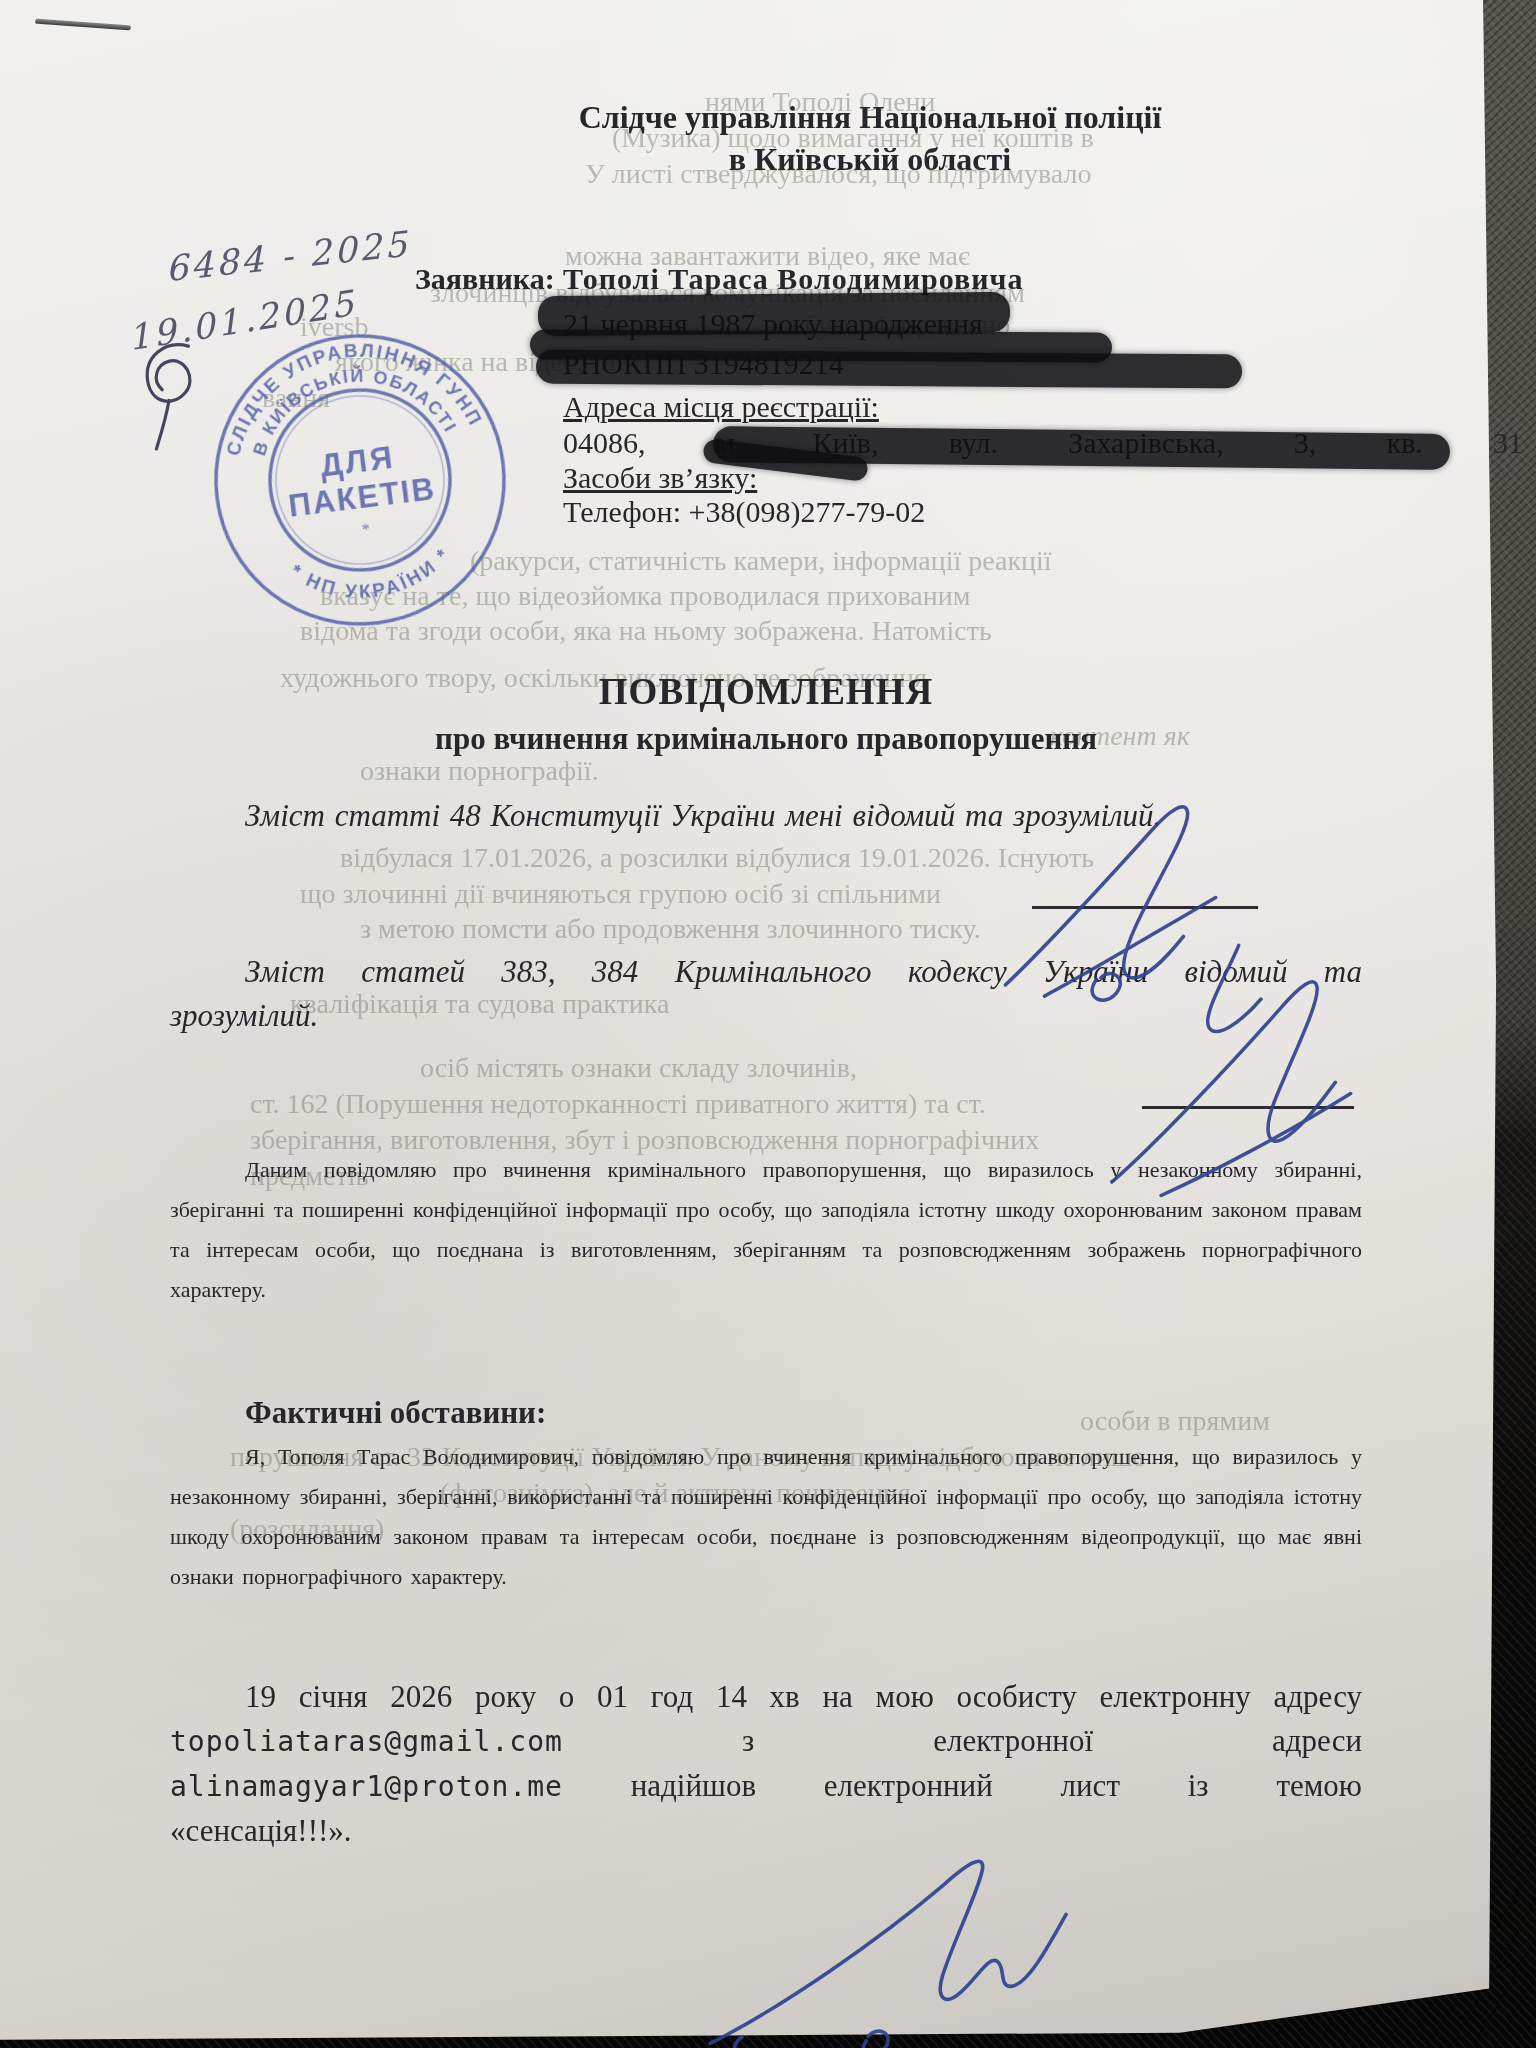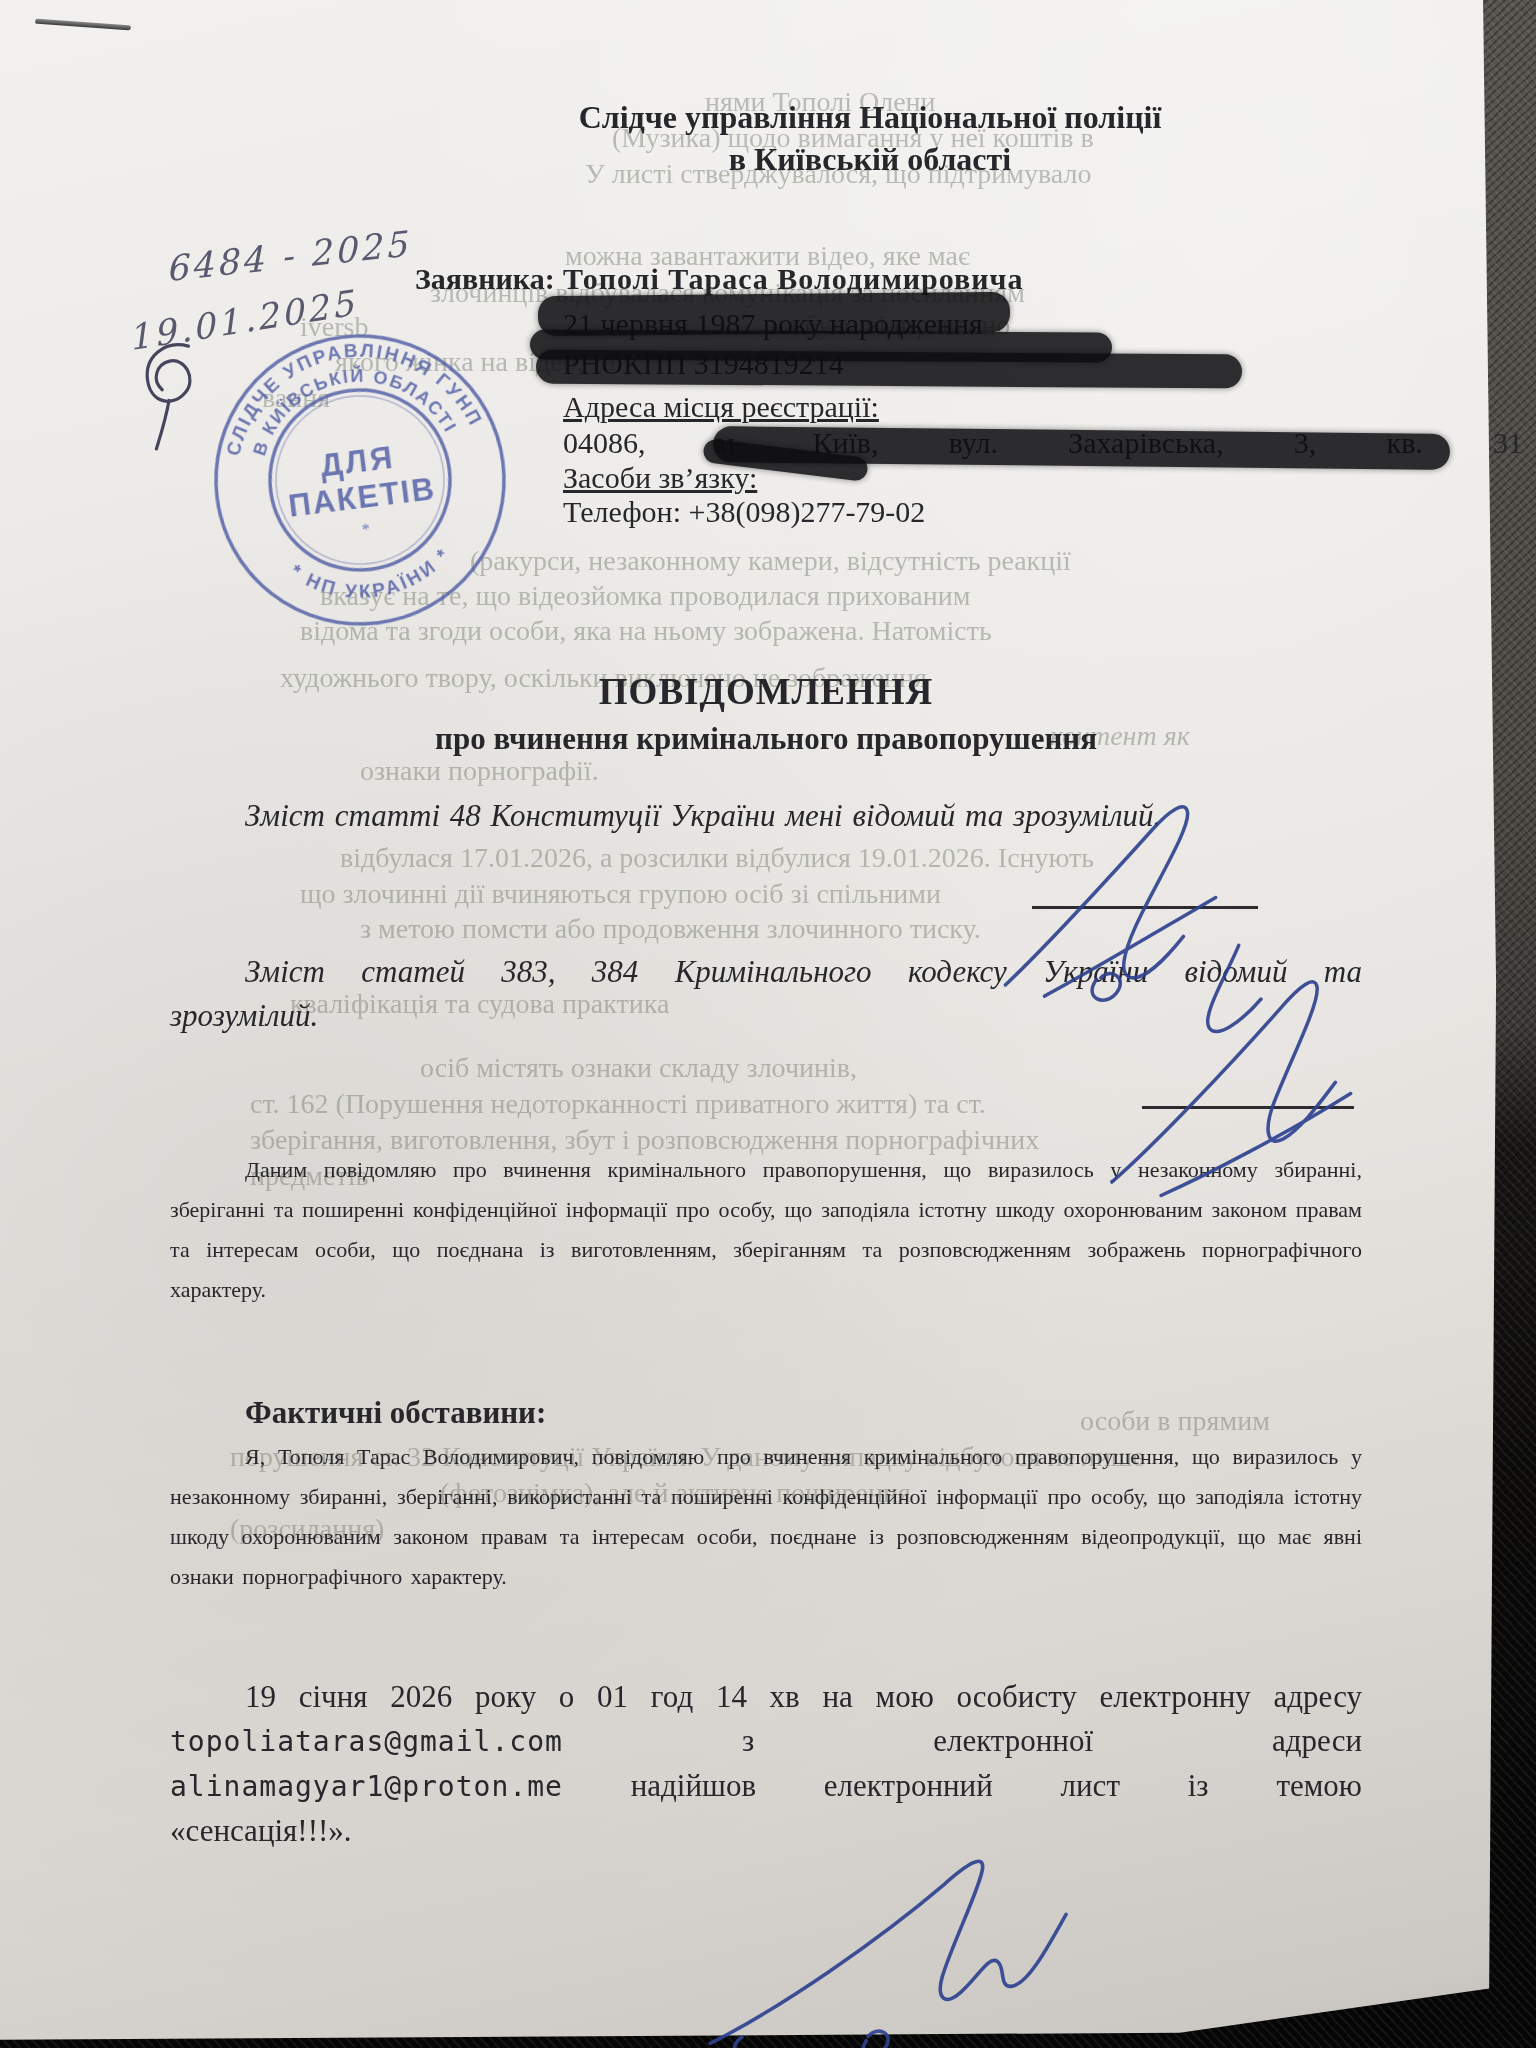--- a/index.html
+++ b/index.html
@@ -61,21 +61,21 @@
 <div class="ghost-layer" id="ghost-layer">
     <span class="ghost" style="left: 705px; top: 86px;">нями Тополі Олени</span>
     <span class="ghost" style="left: 612px; top: 122px;">(Музика) щодо вимагання у неї коштів в</span>
     <span class="ghost" style="left: 585px; top: 158px;">У листі стверджувалося, що підтримувало</span>
     <span class="ghost" style="left: 565px; top: 240px;">можна завантажити відео, яке має</span>
     <span class="ghost" style="left: 430px; top: 277px;">злочинців відбувалася комунікація за посиланням</span>
     <span class="ghost" style="left: 300px; top: 311px;">iversb</span>
     <span class="ghost" style="left: 770px; top: 309px;">на було відправлено</span>
     <span class="ghost" style="left: 335px; top: 346px;">якого жінка на відео, та</span>
     <span class="ghost" style="left: 262px; top: 382px;">вання</span>
-    <span class="ghost" style="left: 470px; top: 545px;">(ракурси, незаконному камери, відсутність реакції</span>
+    <span class="ghost" style="left: 470px; top: 545px;">(ракурси, статичність камери, інформації реакції</span>
     <span class="ghost" style="left: 320px; top: 580px;">вказує на те, що відеозйомка проводилася прихованим</span>
     <span class="ghost" style="left: 300px; top: 615px;">відома та згоди особи, яка на ньому зображена. Натомість</span>
     <span class="ghost" style="left: 280px; top: 662px;">художнього твору, оскільки виключено це зображення</span>
     <span class="ghost" style="left: 1050px; top: 720px; font-style: italic;">контент як</span>
     <span class="ghost" style="left: 360px; top: 755px;">ознаки порнографії.</span>
     <span class="ghost" style="left: 340px; top: 842px;">відбулася 17.01.2026, а розсилки відбулися 19.01.2026. Існують</span>
     <span class="ghost" style="left: 360px; top: 913px;">з метою помсти або продовження злочинного тиску.</span>
     <span class="ghost" style="left: 300px; top: 878px;">що злочинні дії вчиняються групою осіб зі спільними</span>
     <span class="ghost" style="left: 290px; top: 988px;">кваліфікація та судова практика</span>
     <span class="ghost" style="left: 420px; top: 1052px;">осіб містять ознаки складу злочинів,</span>

